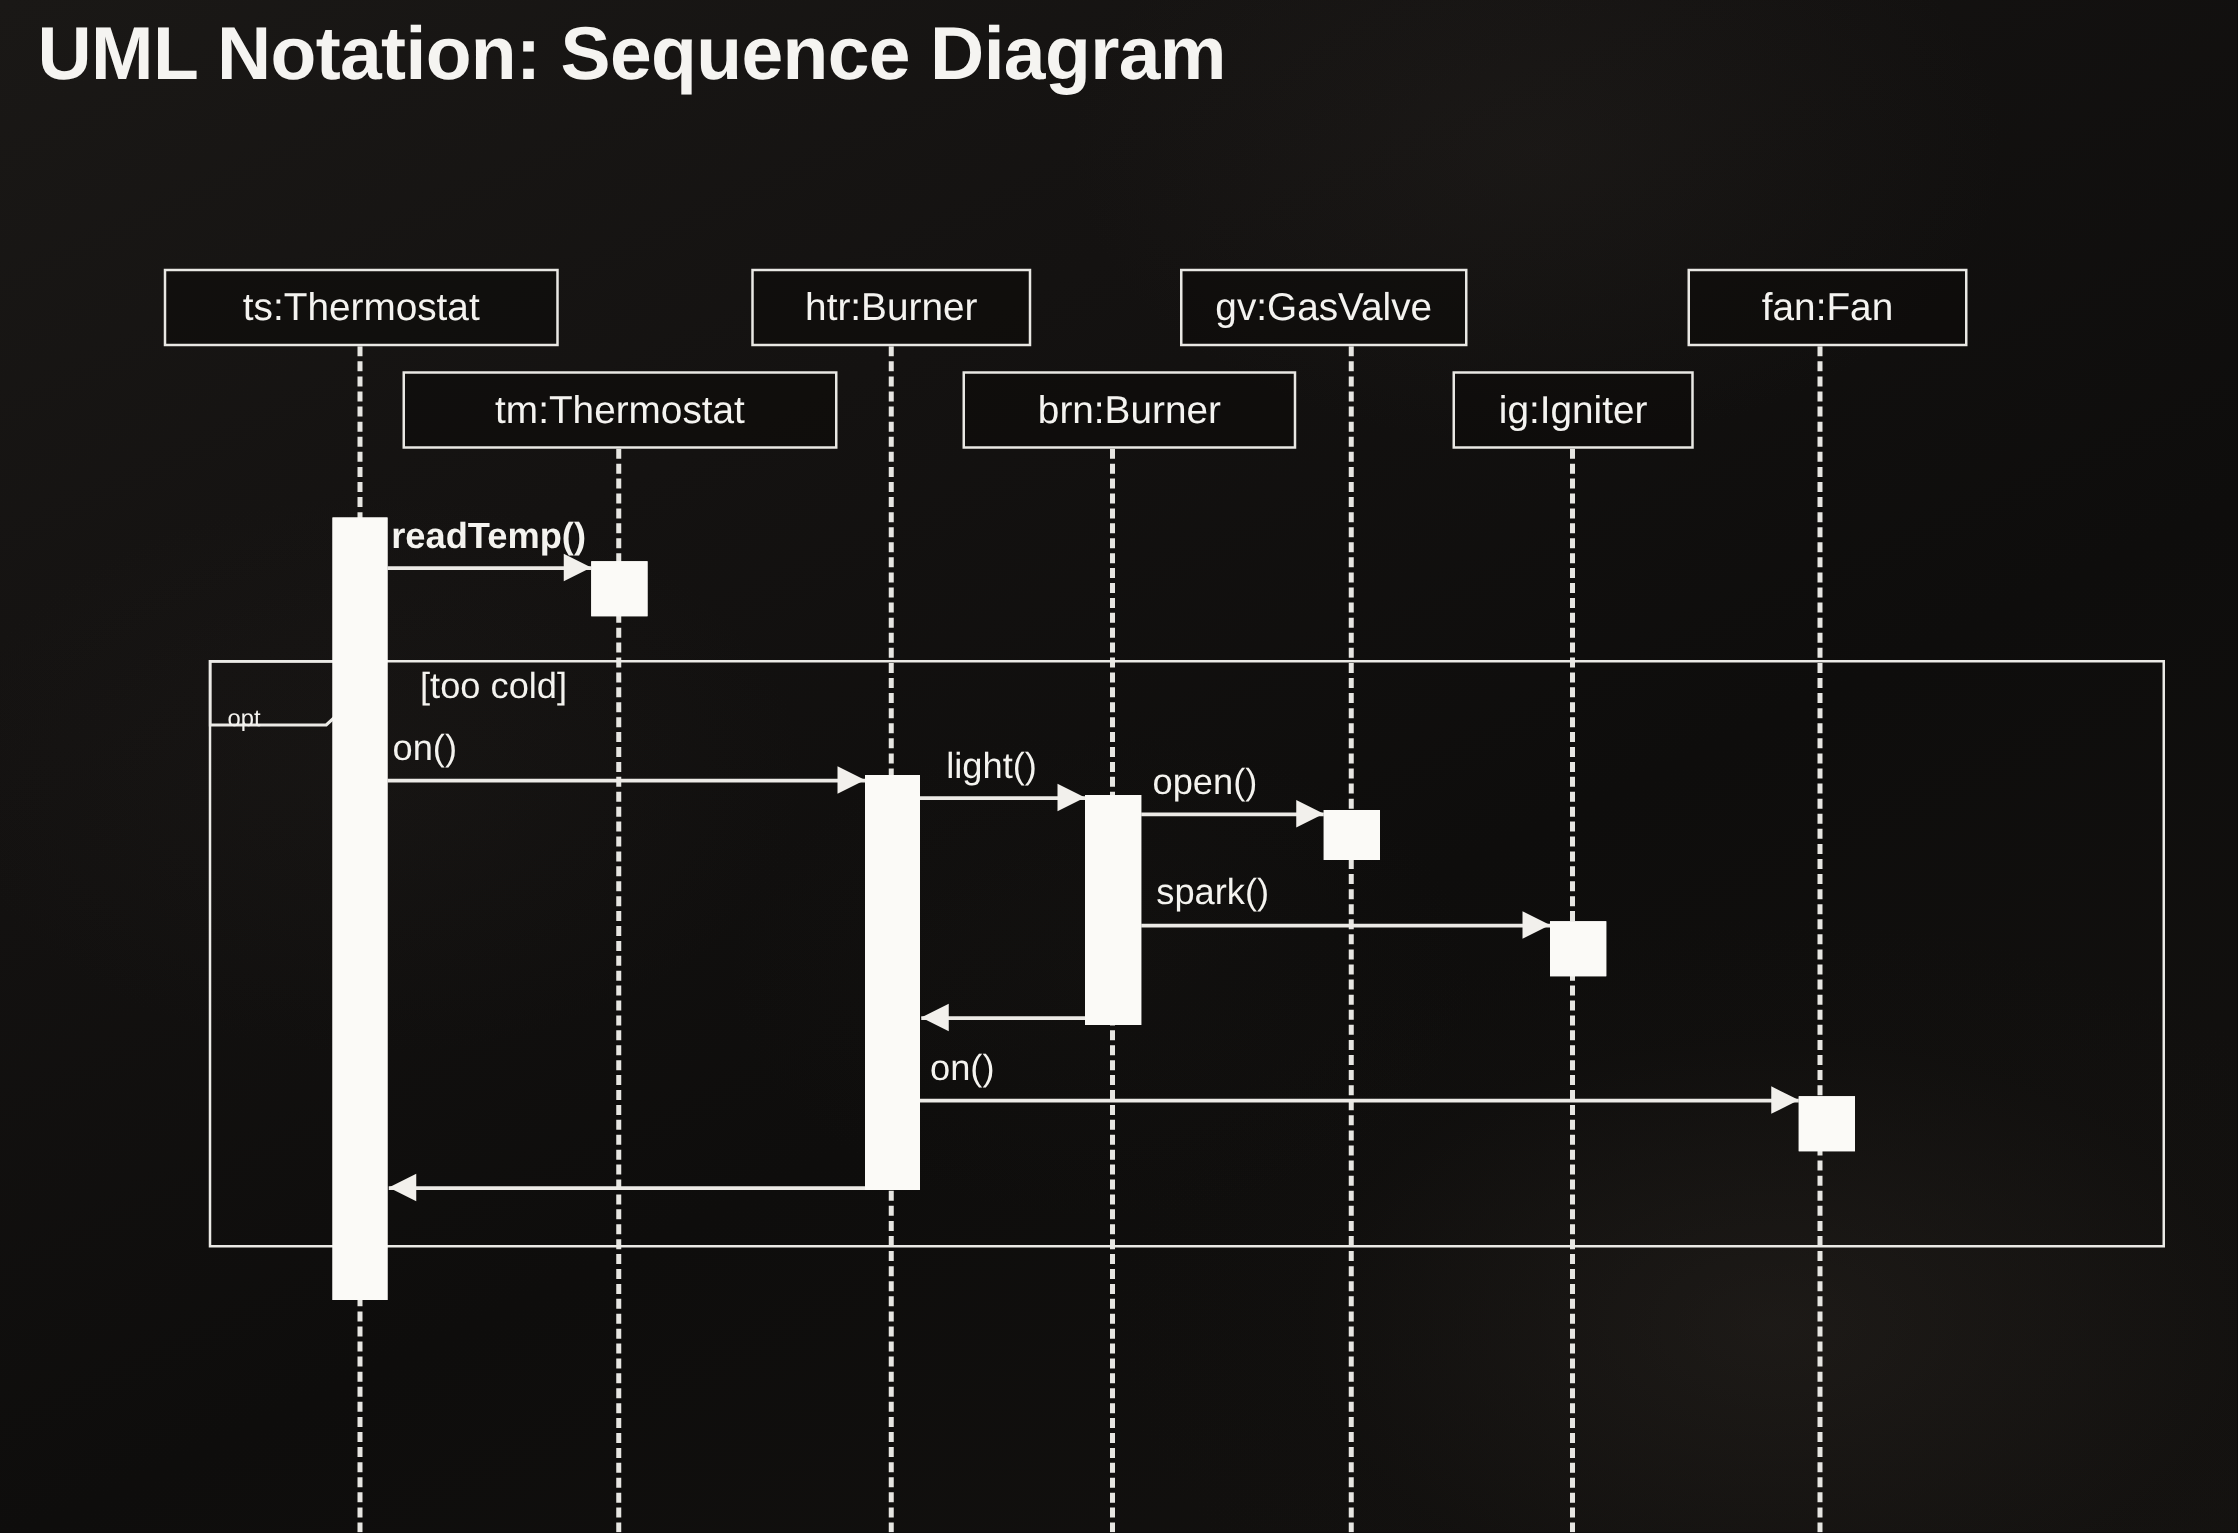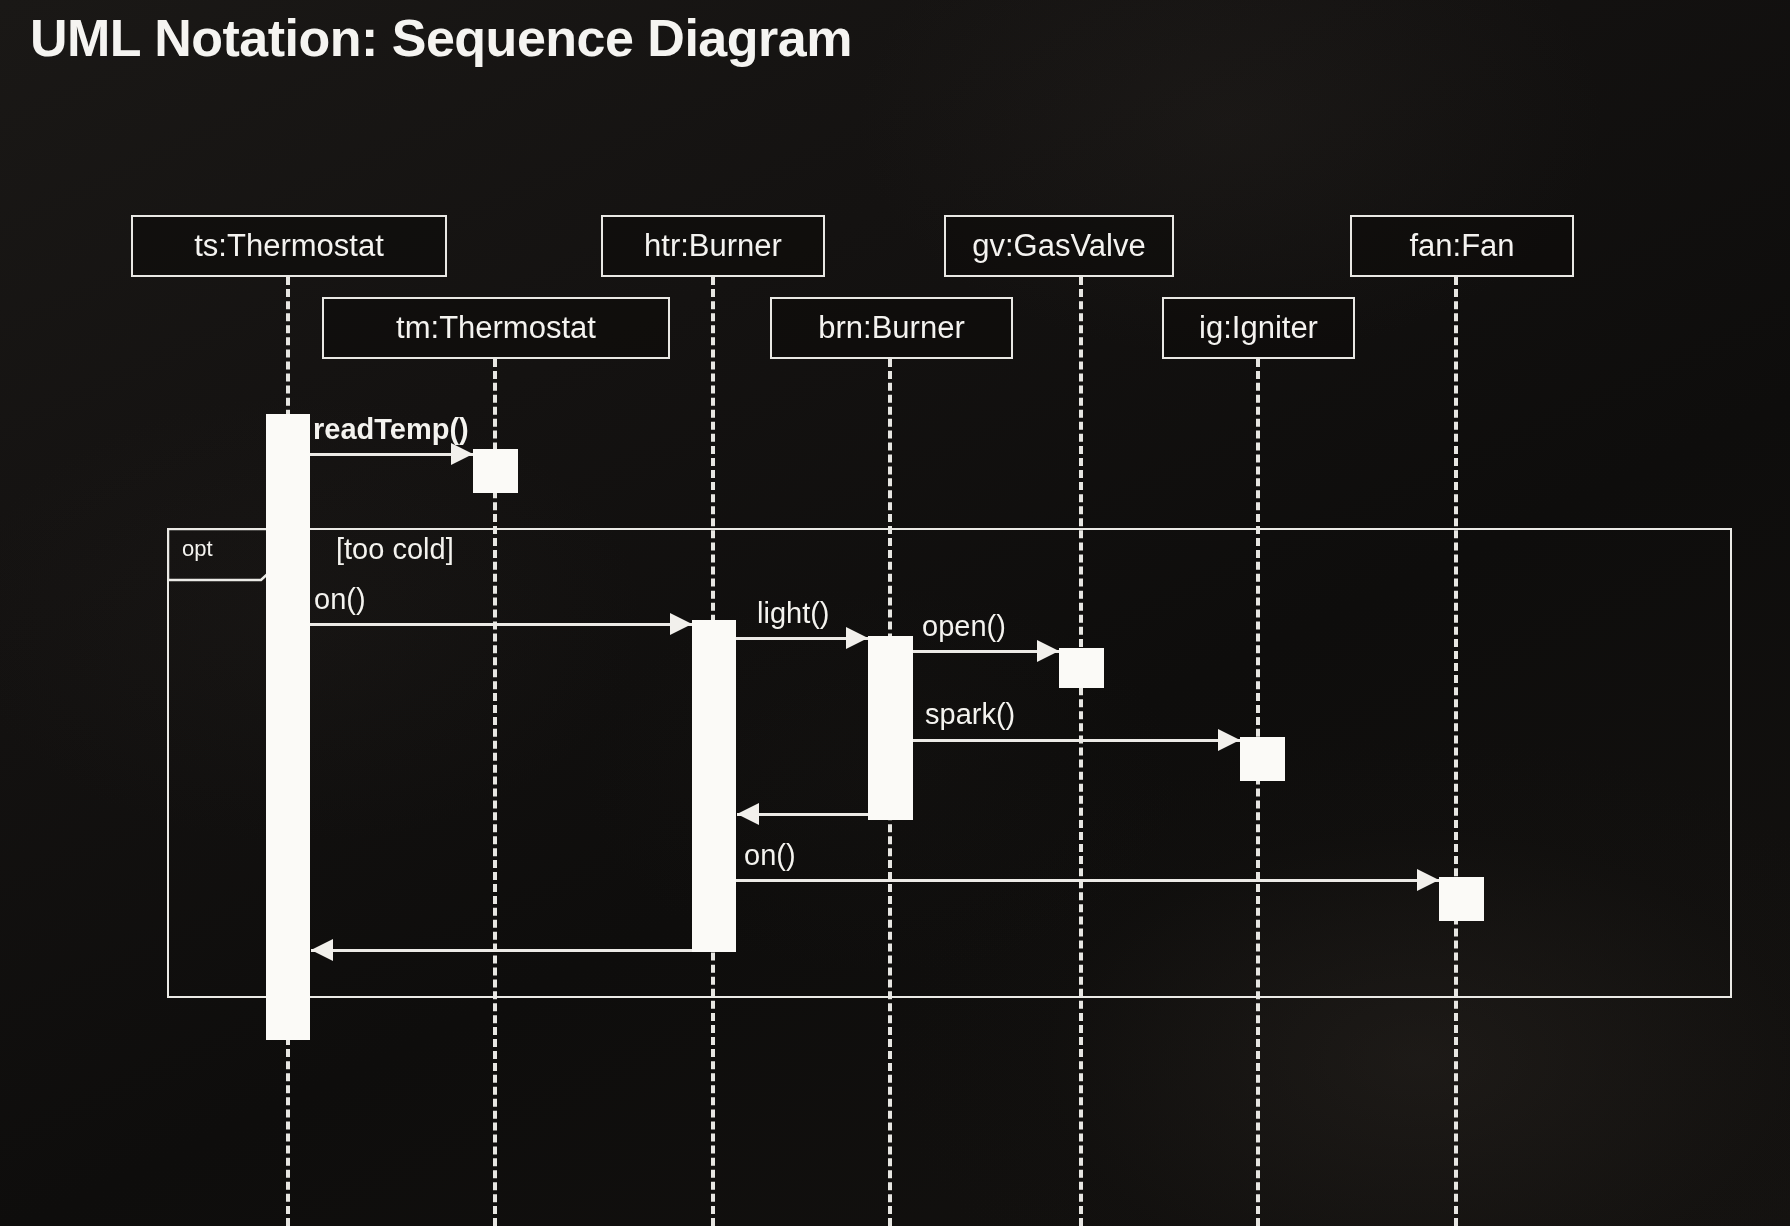--- a/index.html
+++ b/index.html
@@ -21,21 +21,21 @@
     overflow: hidden;
     font-family: "Liberation Sans", sans-serif;
     color: #f2f2f0;
   }
 
   
   .title {
     position: absolute;
     left: 30px;
     top: 8px;
-    font-size: 52px;
+    font-size: 60px;
     font-weight: bold;
     letter-spacing: -0.5px;
     color: #f5f4f1;
     white-space: nowrap;
   }
 
   
   .lifebox {
     position: absolute;
     box-sizing: border-box;
@@ -100,23 +100,24 @@
     box-sizing: border-box;
     border: 2px solid #ebeae6;
     background: transparent;
   }
   .tag-shape {
     position: absolute;
     pointer-events: none;
   }
   .fragment-tag-label {
     position: absolute;
-    font-size: 22px;
+    font-size: 19px;
     color: #f4f3ef;
     white-space: nowrap;
+    margin-top: 29px;
   }
   .guard {
     position: absolute;
     font-size: 29px;
     color: #f4f3ef;
     white-space: nowrap;
   }
 </style>
 </head>
 <body>
@@ -170,21 +171,21 @@
       <div class="activation" style="left: 1439px; top: 877px; width: 45px; height: 44px;"></div>
       <div class="lifebox" style="left: 131px; top: 215px; width: 316px;">
         <span>ts:Thermostat</span>
       </div>
       <div class="lifebox" style="left: 322px; top: 297px; width: 348px;">
         <span>tm:Thermostat</span>
       </div>
       <div class="lifebox" style="left: 601px; top: 215px; width: 224px;">
         <span>htr:Burner</span>
       </div>
-      <div class="lifebox" style="left: 770px; top: 297px; width: 243px;">
+      <div class="lifebox" style="left: 770px; top: 297px; width: 267px;">
         <span>brn:Burner</span>
       </div>
       <div class="lifebox" style="left: 944px; top: 215px; width: 230px;">
         <span>gv:GasValve</span>
       </div>
       <div class="lifebox" style="left: 1162px; top: 297px; width: 193px; text-align: right;">
         <span>ig:Igniter</span>
       </div>
       <div class="lifebox" style="left: 1350px; top: 215px; width: 224px;">
         <span>fan:Fan</span>

